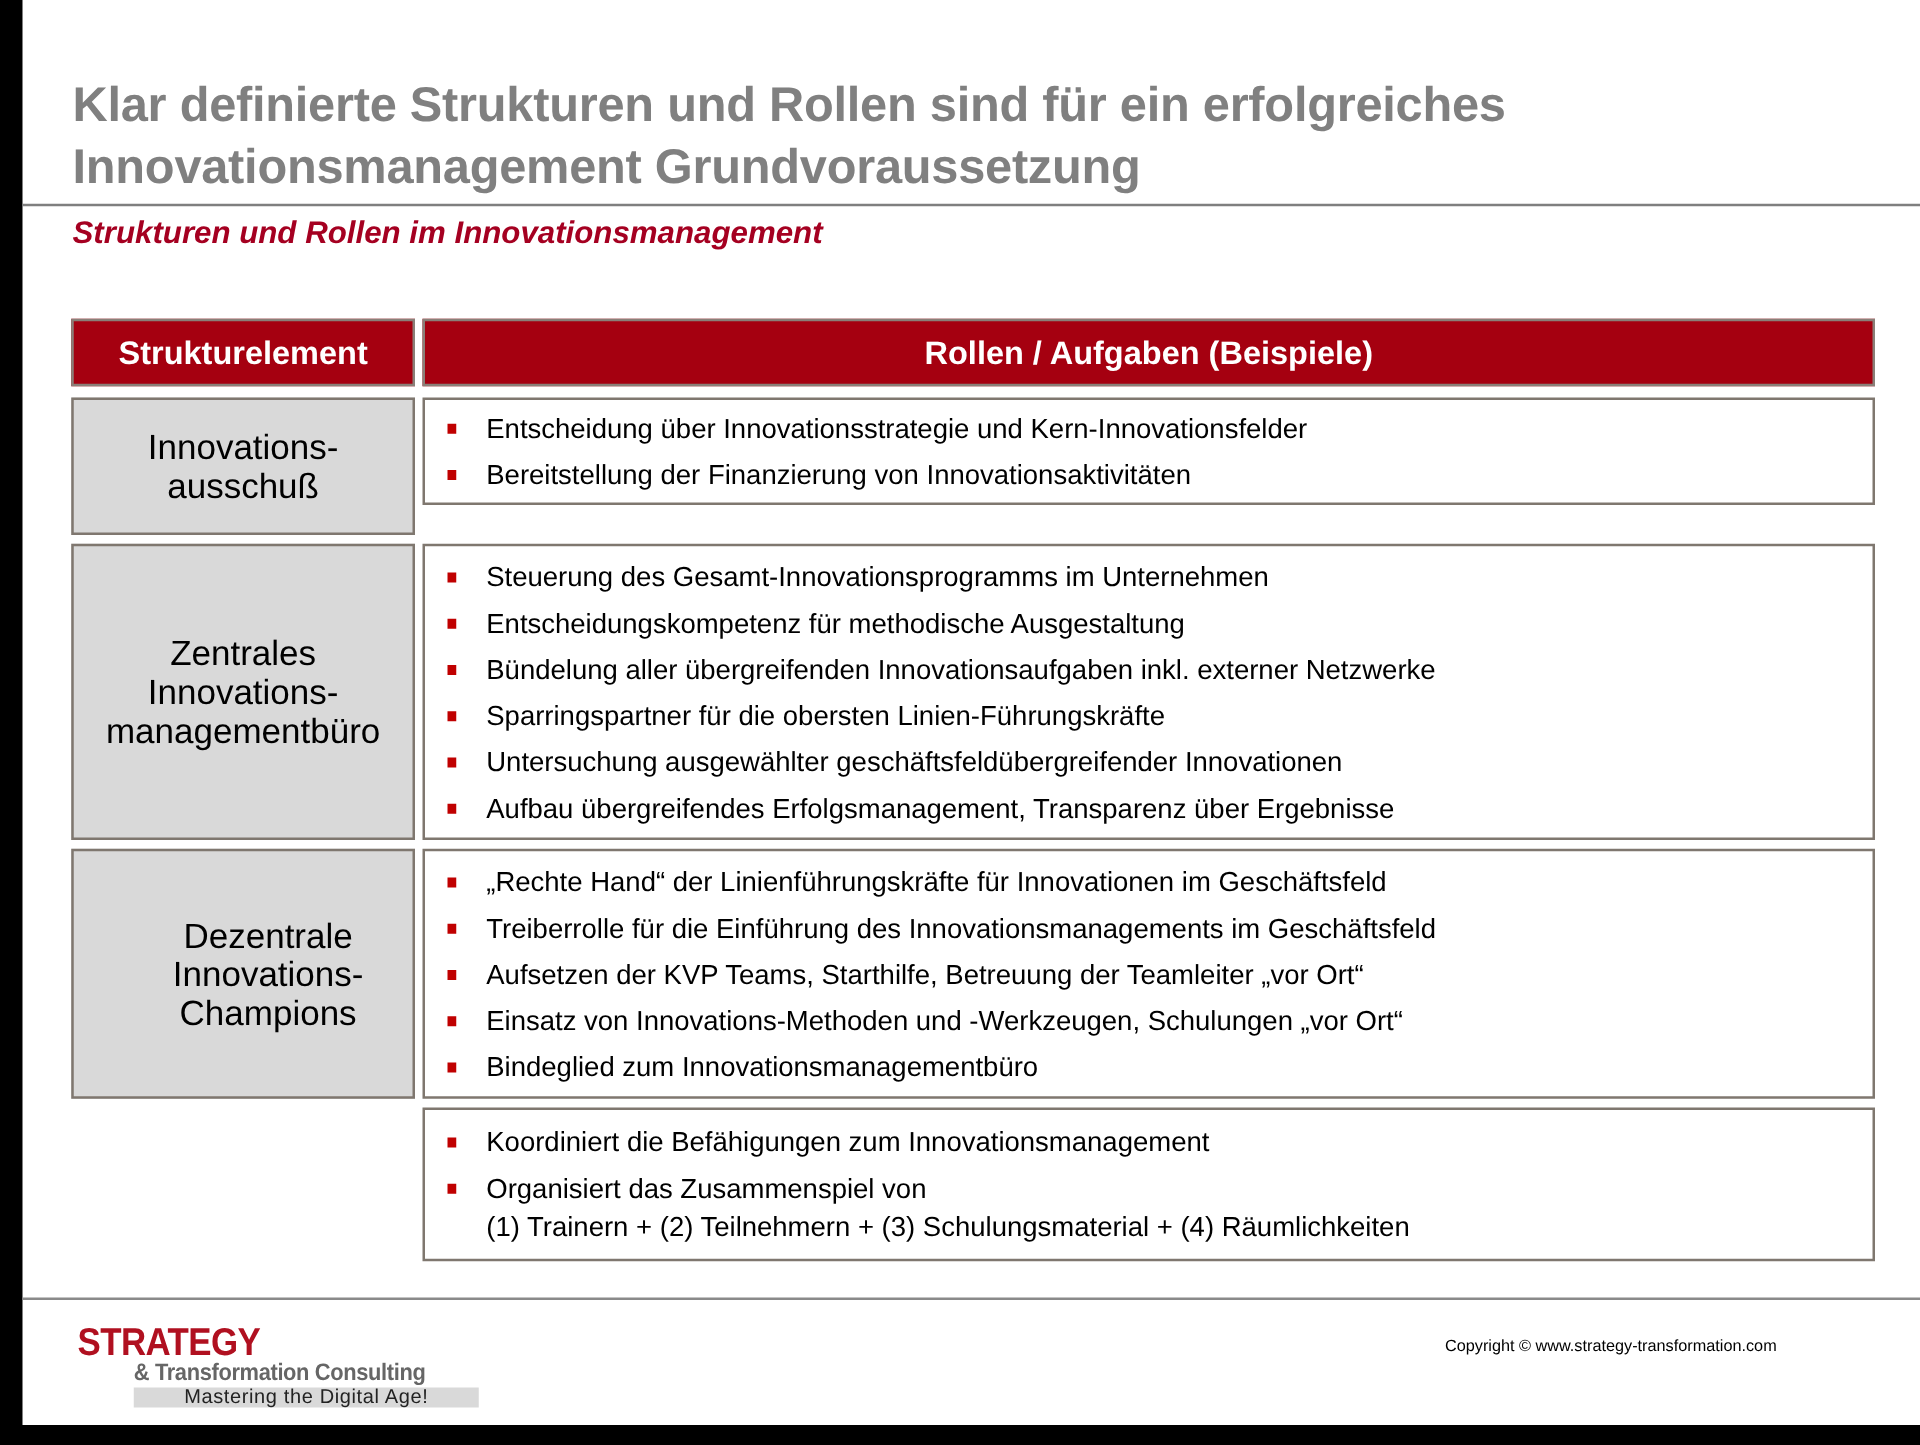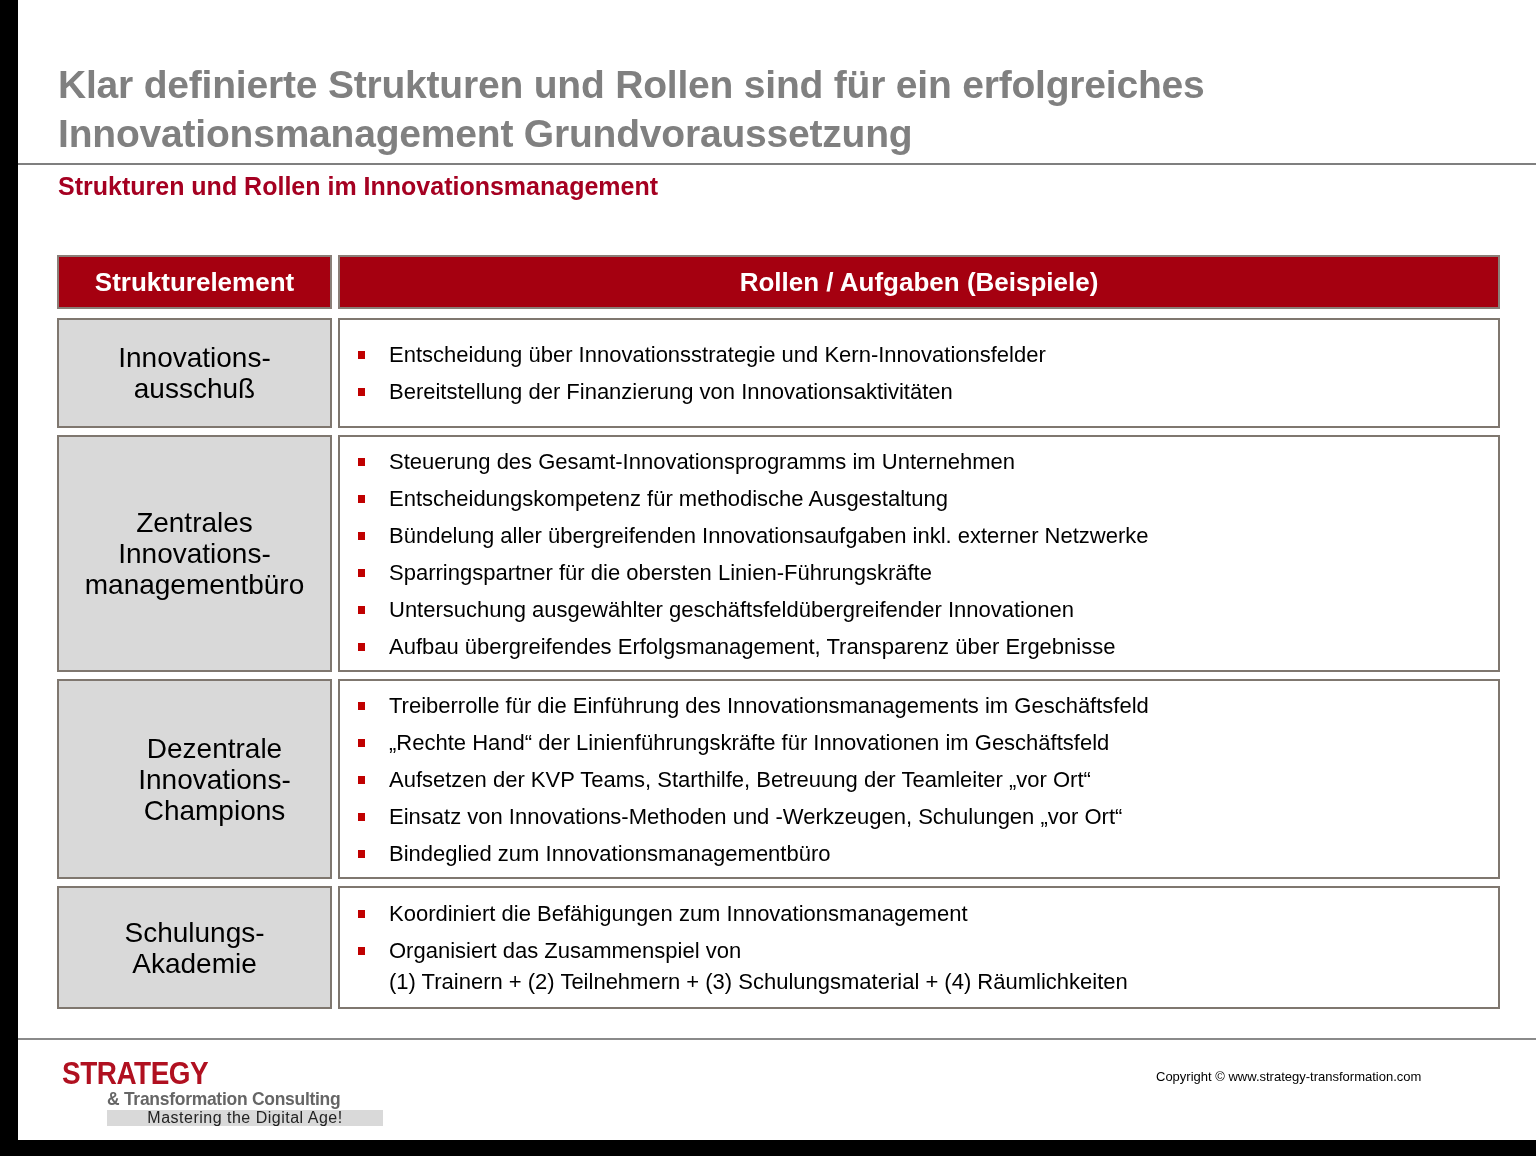--- a/index.html
+++ b/index.html
@@ -15,21 +15,21 @@
     .title {
       position: absolute; left: 40px; top: 60px; width: 1460px;
       font-size: 39px; font-weight: bold; color: #808080; line-height: 49px;
       letter-spacing: -0.2px;
     }
     .title-rule {
       position: absolute; left: 0; top: 163px; width: 1522px; height: 2px; background: #7f7f7f;
     }
     .subtitle {
       position: absolute; left: 40px; top: 172px; font-size: 25px; font-weight: bold;
-      color: #a50021;
+      font-style: italic; color: #a50021;
     }
     .hdr {
       position: absolute; top: 255px; height: 54px; background: #a50010;
       border: 2px solid #8a7f78; box-sizing: border-box; color: #fff;
       font-size: 26px; font-weight: bold; display: flex; align-items: center; justify-content: center;
     }
     .hdr-left { left: 39px; width: 275px; }
     .hdr-right { left: 320px; width: 1162px; }
     .cell-left {
       position: absolute; left: 39px; width: 275px; background: #d9d9d9;
@@ -77,50 +77,48 @@
 <div class="slide">
   <div class="title">Klar definierte Strukturen und Rollen sind für ein erfolgreiches Innovationsmanagement Grundvoraussetzung</div>
   <div class="title-rule"></div>
   <div class="subtitle">Strukturen und Rollen im Innovationsmanagement</div>
 
   <div class="hdr hdr-left">Strukturelement</div>
   <div class="hdr hdr-right">Rollen / Aufgaben (Beispiele)</div>
 
   <div class="cell-left" style="top:318px;height:110px;">Innovations-
 ausschuß</div>
-  <div class="cell-right" style="top:318px;height:110px;">
+  <div class="cell-right" style="top:318px;height:86px;">
     <div class="bullet"><span class="bullet-mark"></span><span>Entscheidung über Innovationsstrategie und Kern-Innovationsfelder</span></div>
     <div class="bullet"><span class="bullet-mark"></span><span>Bereitstellung der Finanzierung von Innovationsaktivitäten</span></div>
   </div>
 
   <div class="cell-left" style="top:435px;height:237px;">Zentrales
 Innovations-
 managementbüro</div>
   <div class="cell-right" style="top:435px;height:237px;">
     <div class="bullet"><span class="bullet-mark"></span><span>Steuerung des Gesamt-Innovationsprogramms im Unternehmen</span></div>
     <div class="bullet"><span class="bullet-mark"></span><span>Entscheidungskompetenz für methodische Ausgestaltung</span></div>
     <div class="bullet"><span class="bullet-mark"></span><span>Bündelung aller übergreifenden Innovationsaufgaben inkl. externer Netzwerke</span></div>
     <div class="bullet"><span class="bullet-mark"></span><span>Sparringspartner für die obersten Linien-Führungskräfte</span></div>
     <div class="bullet"><span class="bullet-mark"></span><span>Untersuchung ausgewählter geschäftsfeldübergreifender Innovationen</span></div>
     <div class="bullet"><span class="bullet-mark"></span><span>Aufbau übergreifendes Erfolgsmanagement, Transparenz über Ergebnisse</span></div>
   </div>
 
   <div class="cell-left" style="top:679px;height:200px;padding-left:40px;">Dezentrale
 Innovations-
 Champions</div>
   <div class="cell-right" style="top:679px;height:200px;">
+    <div class="bullet"><span class="bullet-mark"></span><span>„Rechte Hand“ der Linienführungskräfte für Innovationen im Geschäftsfeld</span></div>
     <div class="bullet"><span class="bullet-mark"></span><span>Treiberrolle für die Einführung des Innovationsmanagements im Geschäftsfeld</span></div>
-    <div class="bullet"><span class="bullet-mark"></span><span>„Rechte Hand“ der Linienführungskräfte für Innovationen im Geschäftsfeld</span></div>
     <div class="bullet"><span class="bullet-mark"></span><span>Aufsetzen der KVP Teams, Starthilfe, Betreuung der Teamleiter „vor Ort“</span></div>
     <div class="bullet"><span class="bullet-mark"></span><span>Einsatz von Innovations-Methoden und -Werkzeugen, Schulungen „vor Ort“</span></div>
     <div class="bullet"><span class="bullet-mark"></span><span>Bindeglied zum Innovationsmanagementbüro</span></div>
   </div>
 
-  <div class="cell-left" style="top:886px;height:123px;">Schulungs-
-Akademie</div>
   <div class="cell-right" style="top:886px;height:123px;">
     <div class="bullet"><span class="bullet-mark"></span><span>Koordiniert die Befähigungen zum Innovationsmanagement</span></div>
     <div class="bullet"><span class="bullet-mark"></span><span>Organisiert das Zusammenspiel von
 (1) Trainern + (2) Teilnehmern + (3) Schulungsmaterial + (4) Räumlichkeiten</span></div>
   </div>
 
   <div class="footer-rule"></div>
   <div class="logo">
     <div class="logo-main">STRATEGY</div>
     <div class="logo-sub">&amp; Transformation Consulting</div>

